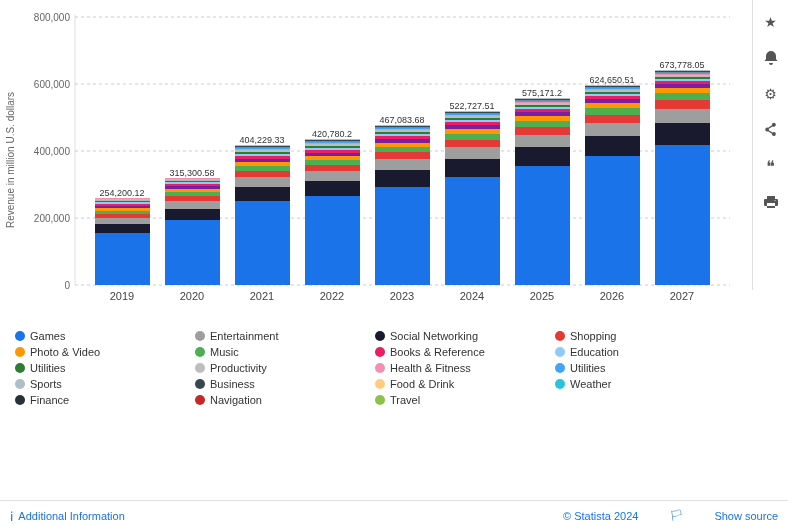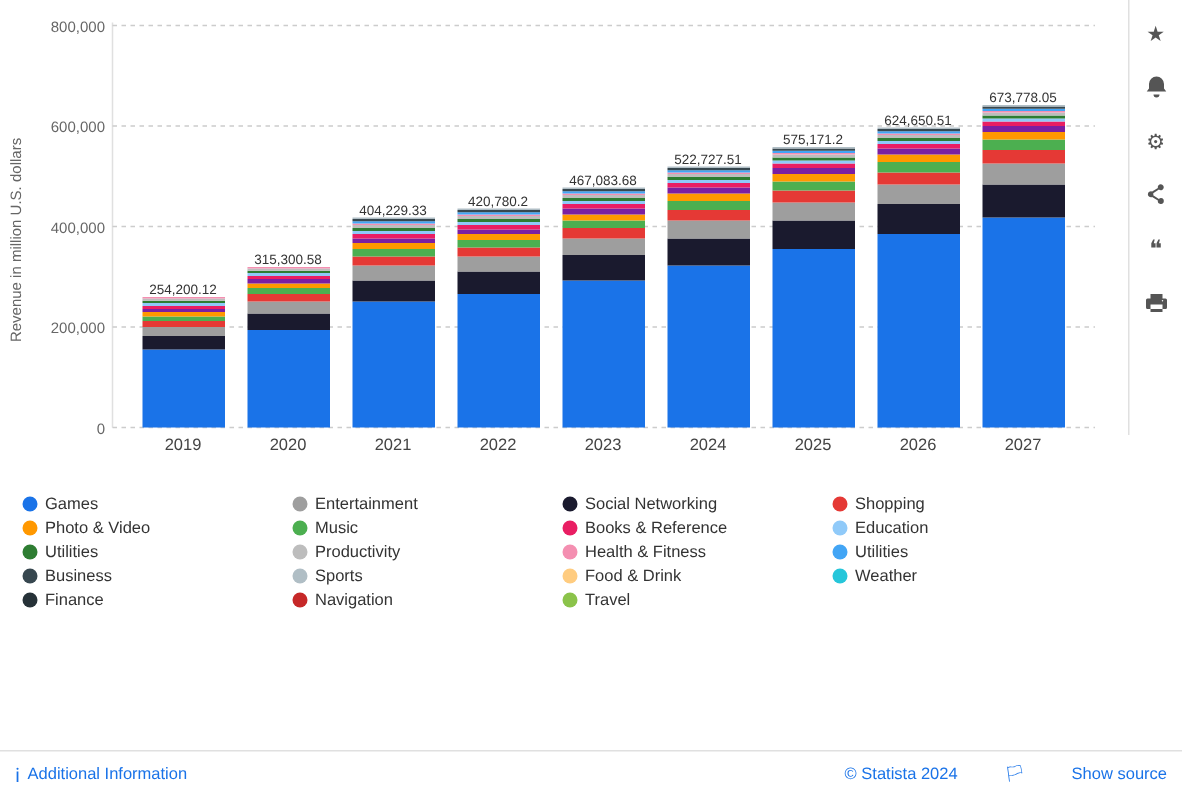--- a/index.html
+++ b/index.html
@@ -369,26 +369,26 @@
       </div>
       <div class="legend-item">
         <div class="legend-dot" style="background:#f48fb1;"></div>
         <span>Health &amp; Fitness</span>
       </div>
       <div class="legend-item">
         <div class="legend-dot" style="background:#42a5f5;"></div>
         <span>Utilities</span>
       </div>
       <div class="legend-item">
+        <div class="legend-dot" style="background:#b0bec5;"></div>
+        <span>Sports</span>
+      </div>
+      <div class="legend-item">
         <div class="legend-dot" style="background:#37474f;"></div>
         <span>Business</span>
-      </div>
-      <div class="legend-item">
-        <div class="legend-dot" style="background:#b0bec5;"></div>
-        <span>Sports</span>
       </div>
       <div class="legend-item">
         <div class="legend-dot" style="background:#ffcc80;"></div>
         <span>Food &amp; Drink</span>
       </div>
       <div class="legend-item">
         <div class="legend-dot" style="background:#26c6da;"></div>
         <span>Weather</span>
       </div>
       <div class="legend-item">

